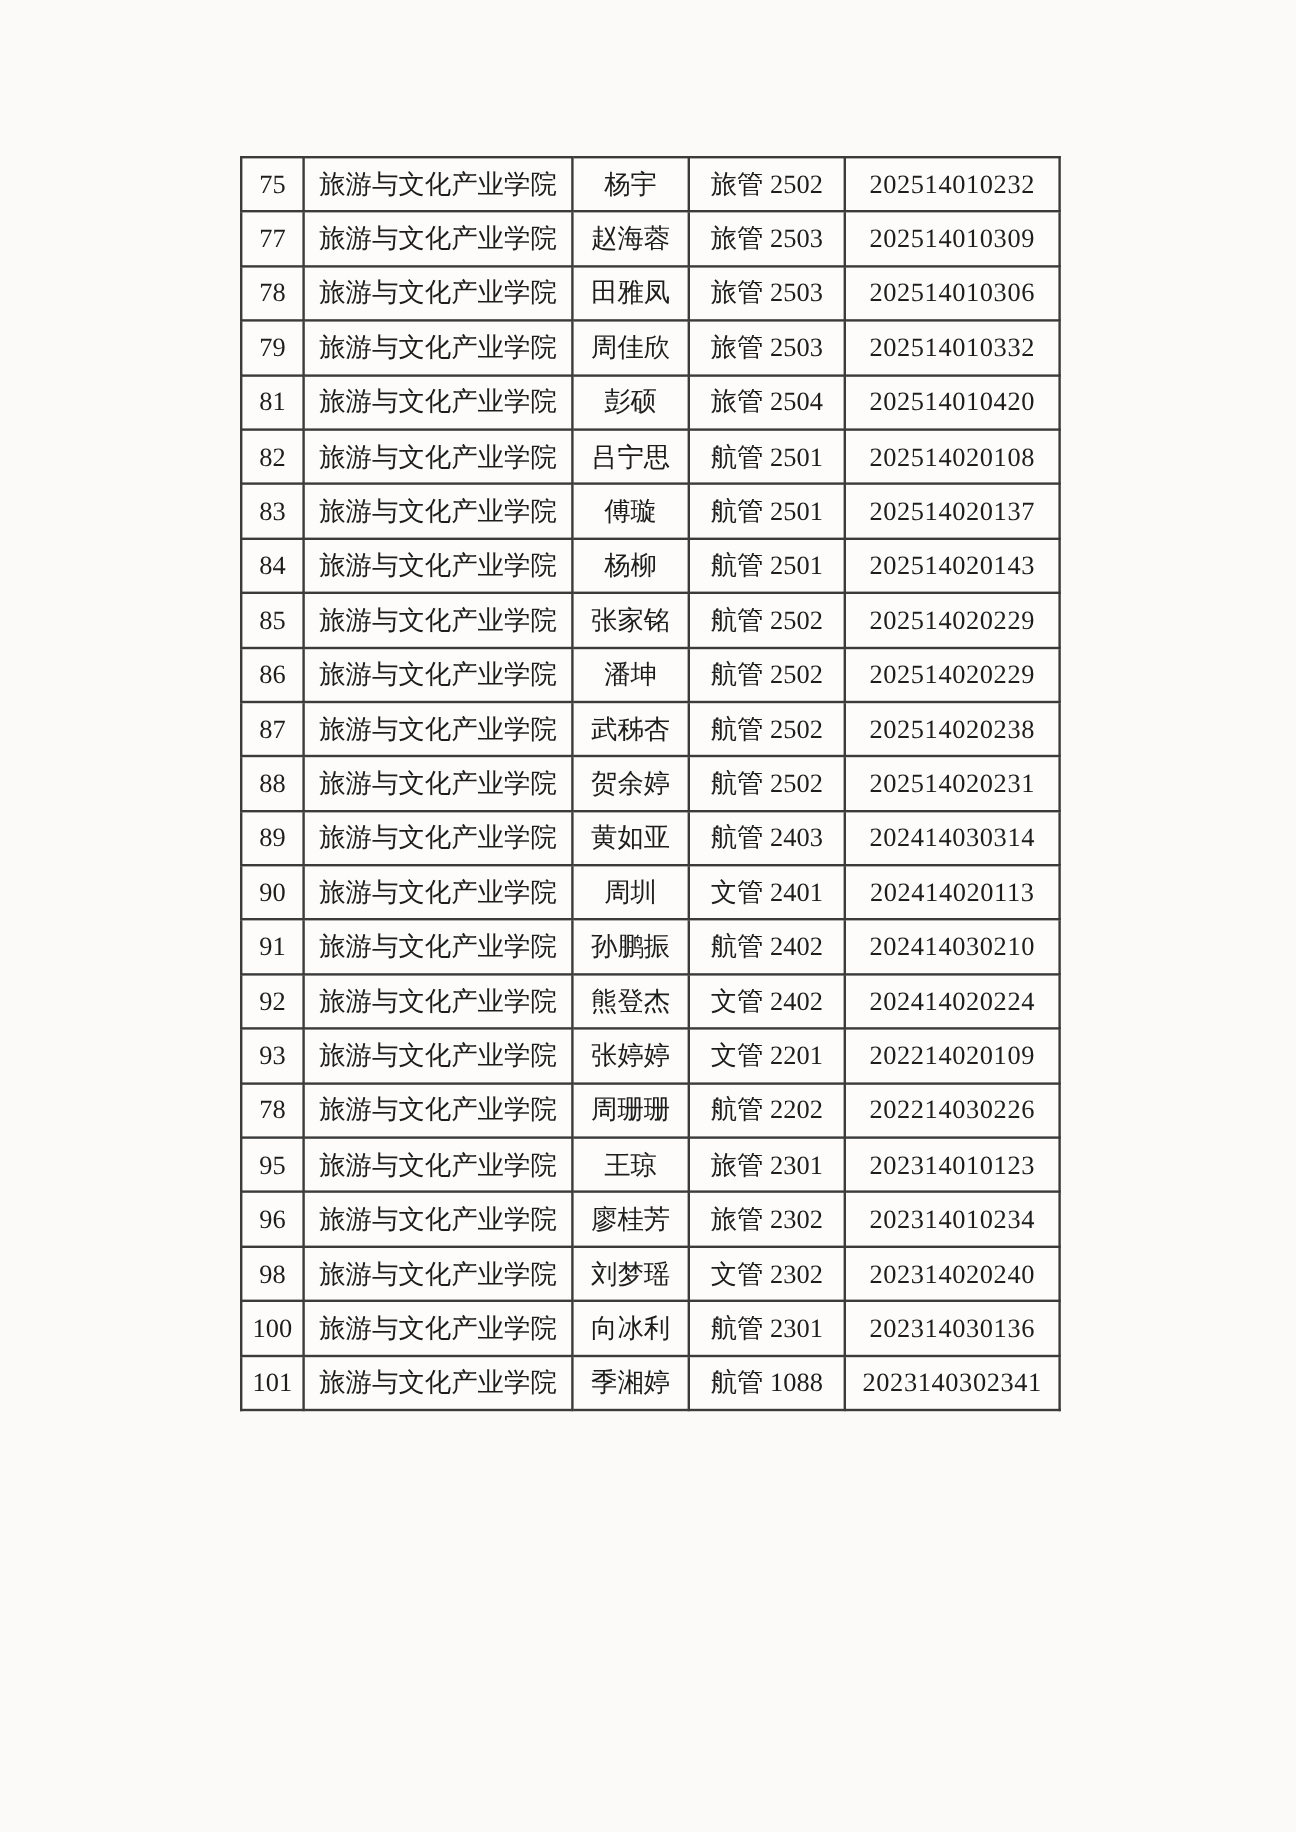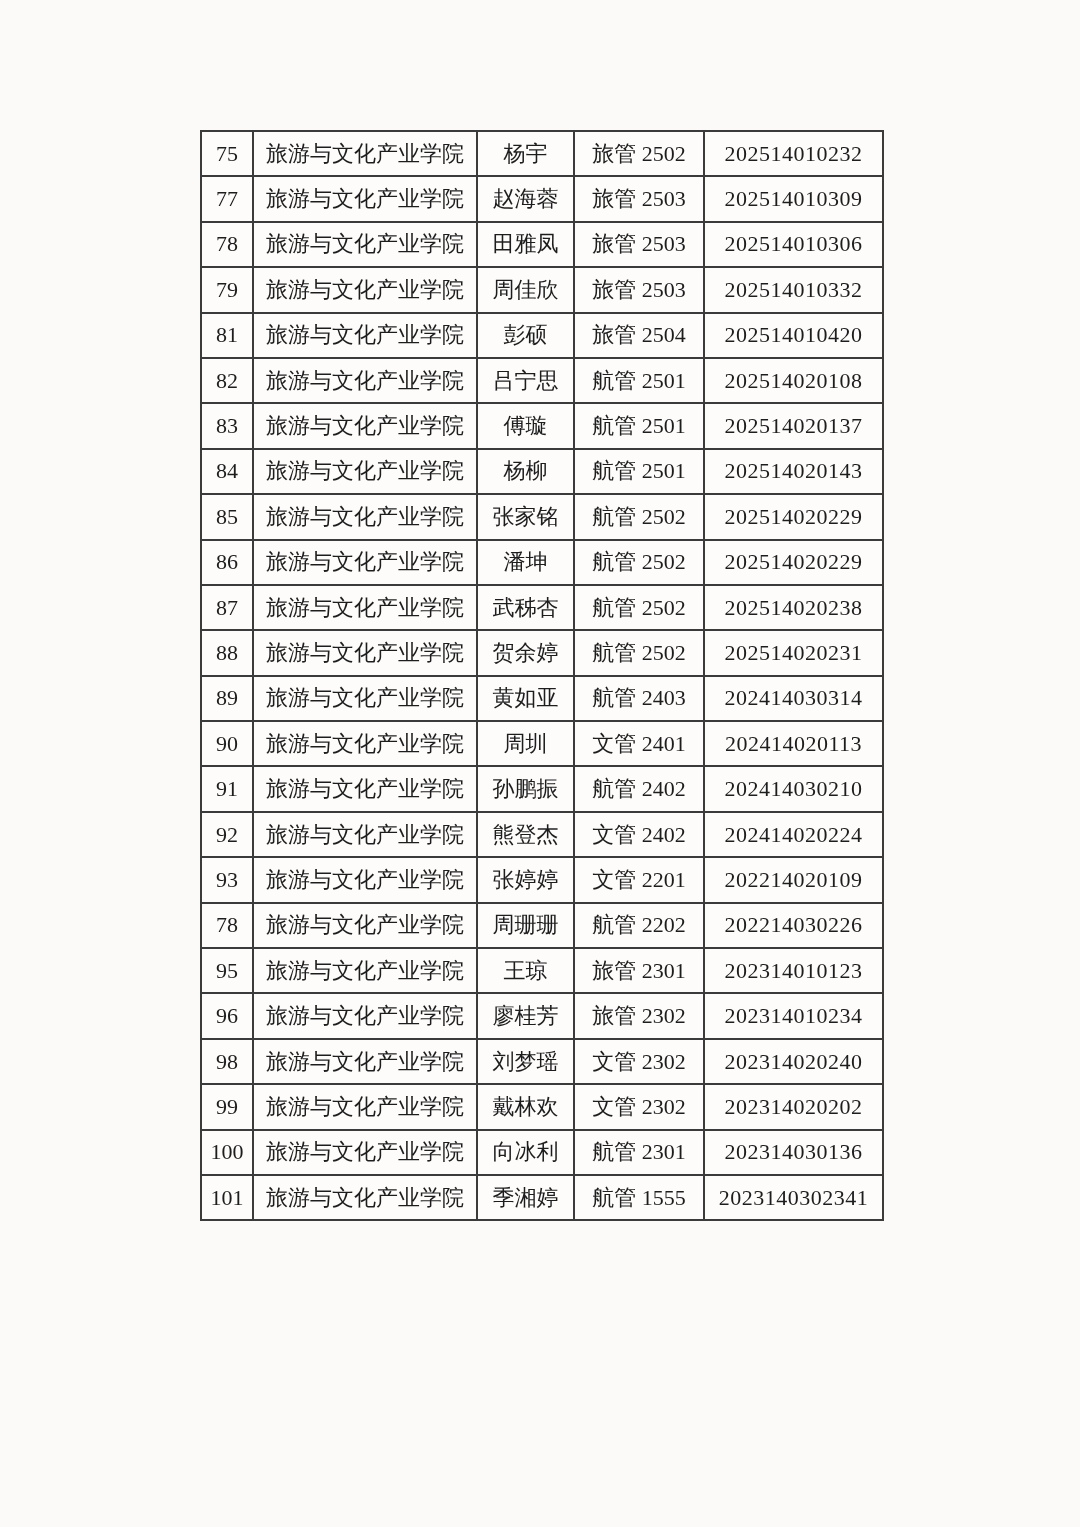--- a/index.html
+++ b/index.html
@@ -218,39 +218,32 @@
 
 
     <tr>
       <td class="c-no">98</td>
       <td class="c-college">旅游与文化产业学院</td>
       <td class="c-name">刘梦瑶</td>
       <td class="c-class">文管 2302</td>
       <td class="c-id">202314020240</td>
     </tr>
 
-    <tr>
-      <td class="c-no">99</td>
-      <td class="c-college">旅游与文化产业学院</td>
-      <td class="c-name">戴林欢</td>
-      <td class="c-class">文管 2302</td>
-      <td class="c-id">202314020202</td>
-    </tr>
 
     <tr>
       <td class="c-no">100</td>
       <td class="c-college">旅游与文化产业学院</td>
       <td class="c-name">向冰利</td>
       <td class="c-class">航管 2301</td>
       <td class="c-id">202314030136</td>
     </tr>
 
     <tr>
       <td class="c-no">101</td>
       <td class="c-college">旅游与文化产业学院</td>
       <td class="c-name">季湘婷</td>
-      <td class="c-class">航管 1555</td>
+      <td class="c-class">航管 1088</td>
       <td class="c-id">2023140302341</td>
     </tr>
   </tbody>
   </table>
 
 </div>
 
 </body></html>

